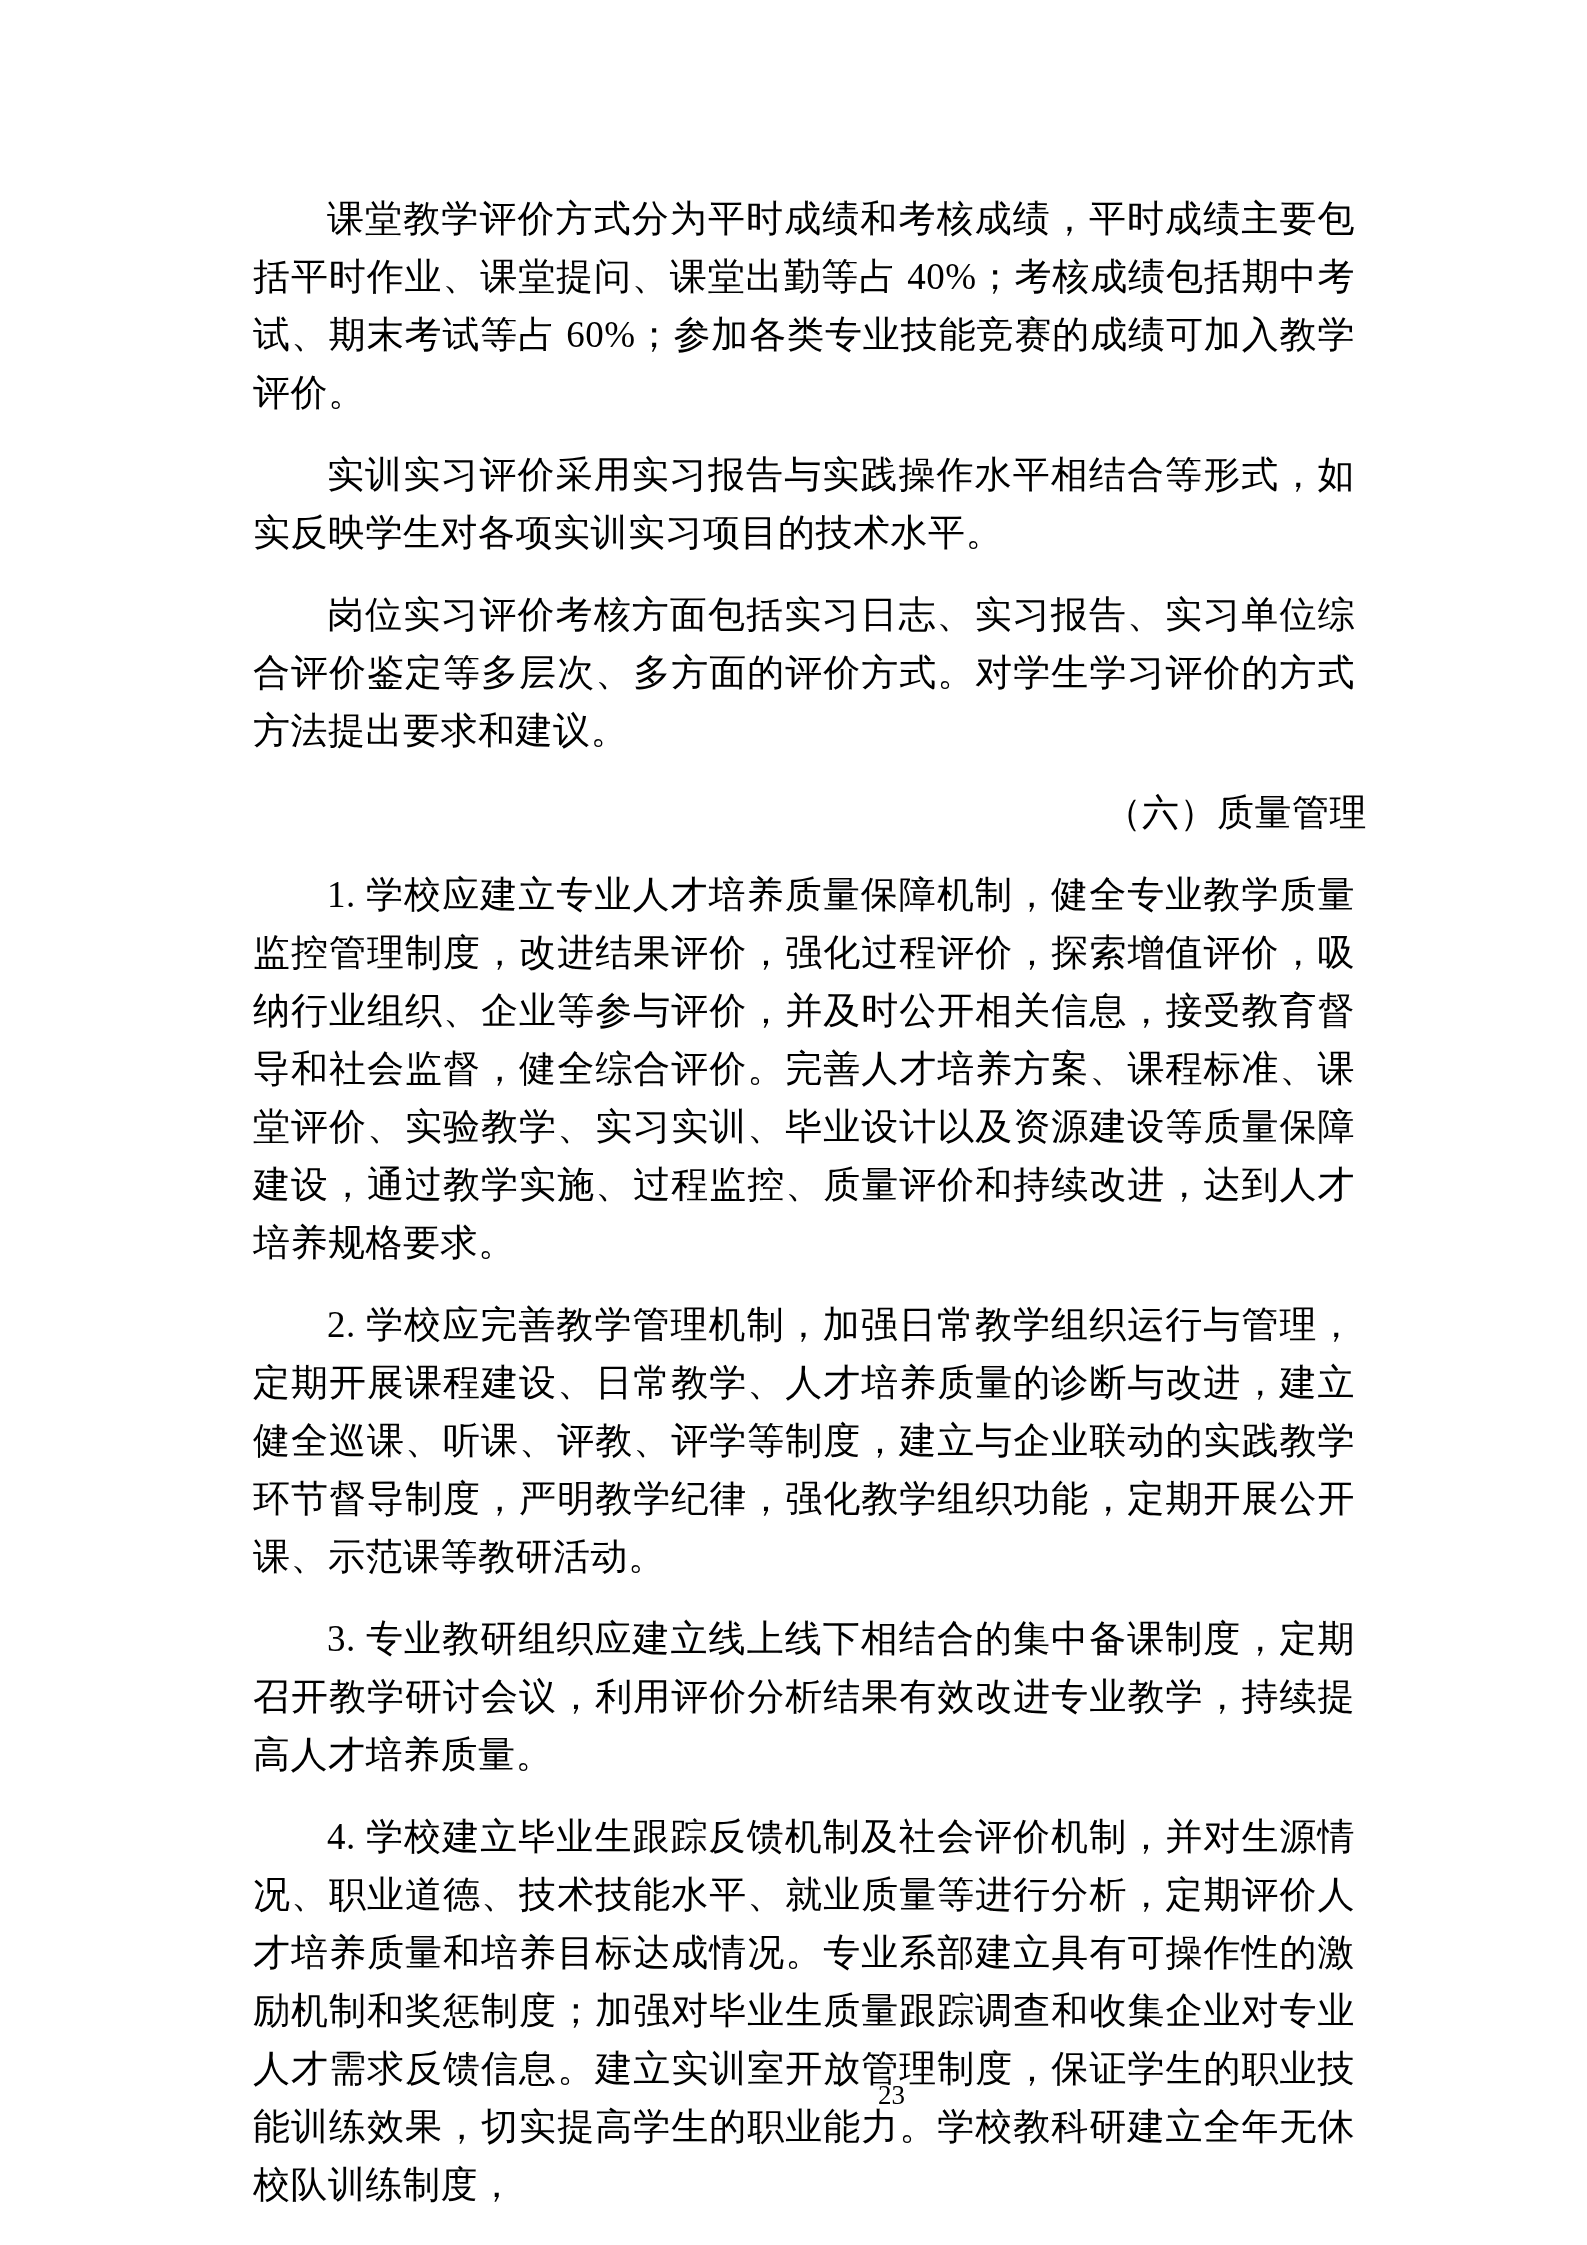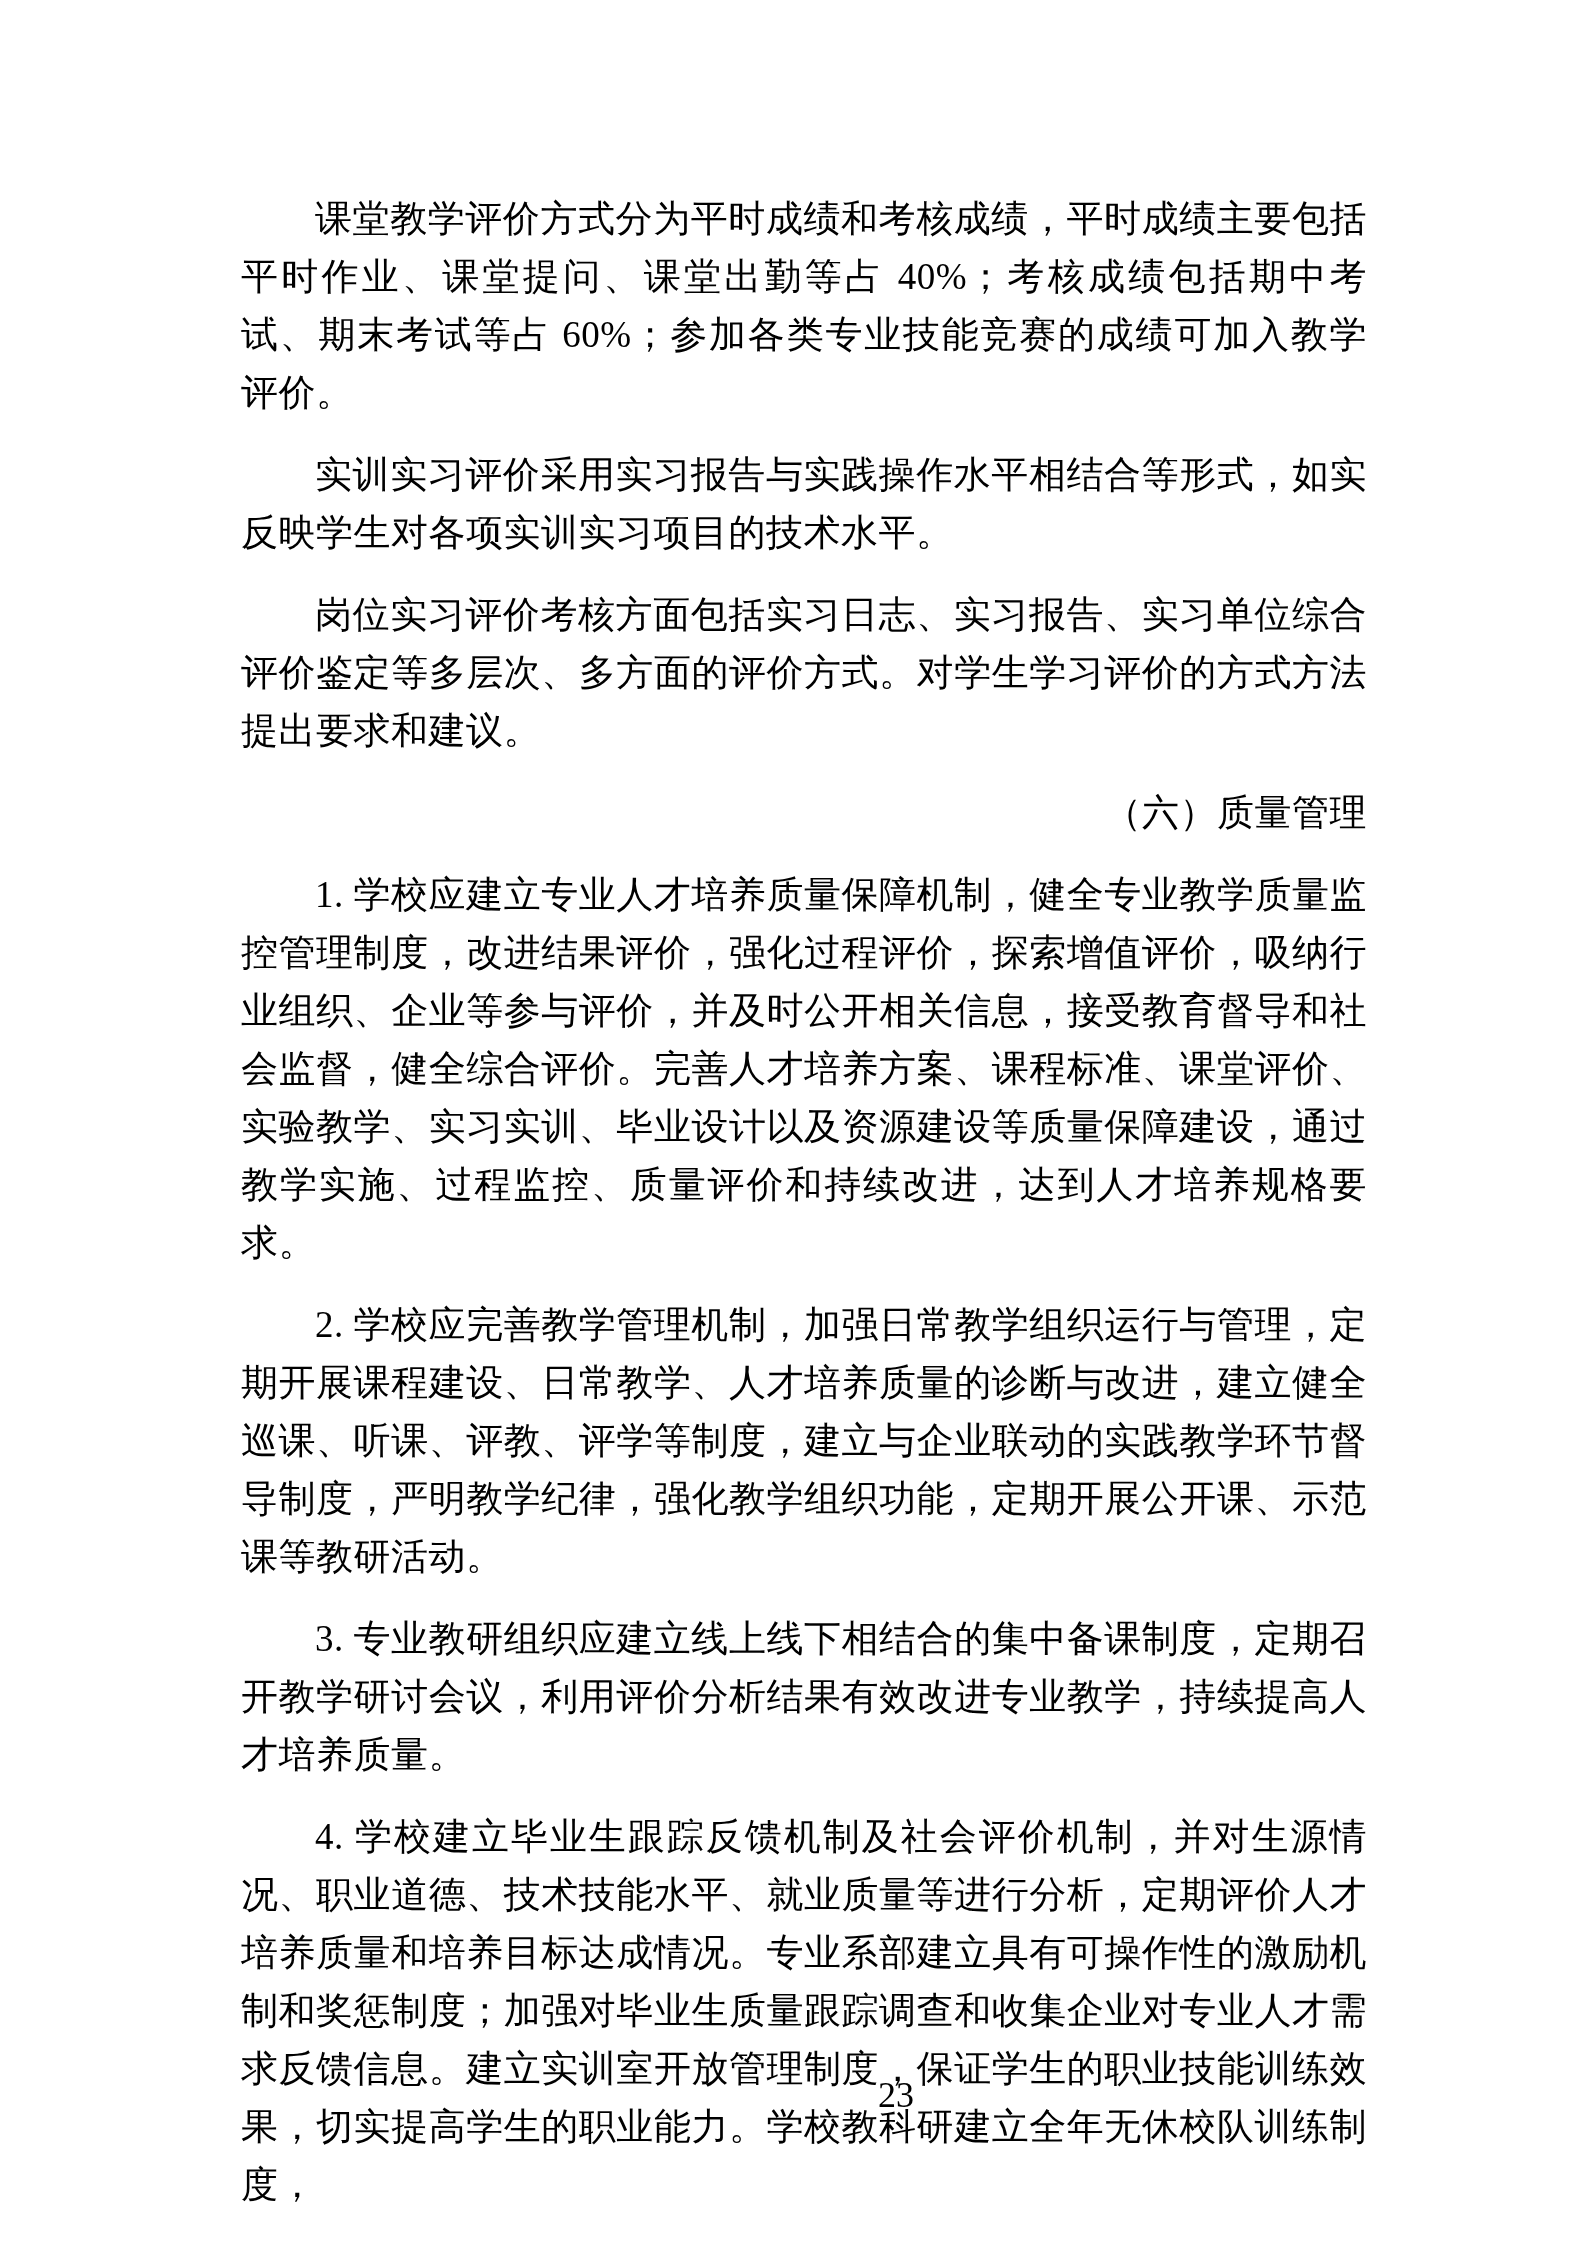--- a/index.html
+++ b/index.html
@@ -16,21 +16,21 @@
     font-family: "Liberation Serif", "DejaVu Serif", serif;
     color: #000000;
   }
   .text-block {
     position: absolute;
     left: 241px;
     top: 190px;
     width: 1126px;
   }
   .para {
-    margin: 24px 0;
+    margin: 24px 12px;
     font-size: 37px;
     line-height: 58px;
     text-align: justify;
     text-indent: 74px;
     letter-spacing: 0.5px;
   }
   .para.first {
     margin-top: 0;
   }
   .heading {
@@ -38,21 +38,21 @@
     font-size: 37px;
     line-height: 58px;
     text-align: right;
     text-indent: 74px;
     letter-spacing: 0.5px;
   }
   .page-number {
     position: absolute;
     left: 878px;
     top: 2078px;
-    font-size: 36px;
+    font-size: 27px;
     line-height: 34px;
     color: #000000;
   }
 </style>
 </head>
 <body>
 
 <div class="page">
 
   <div class="text-block">

